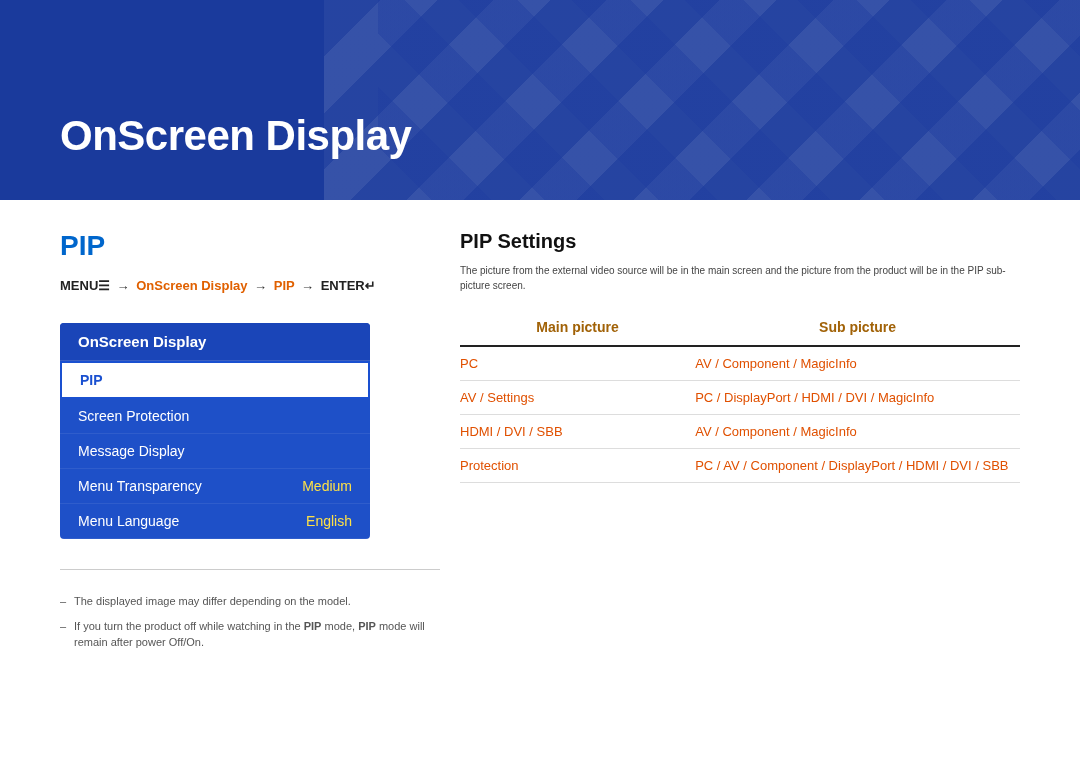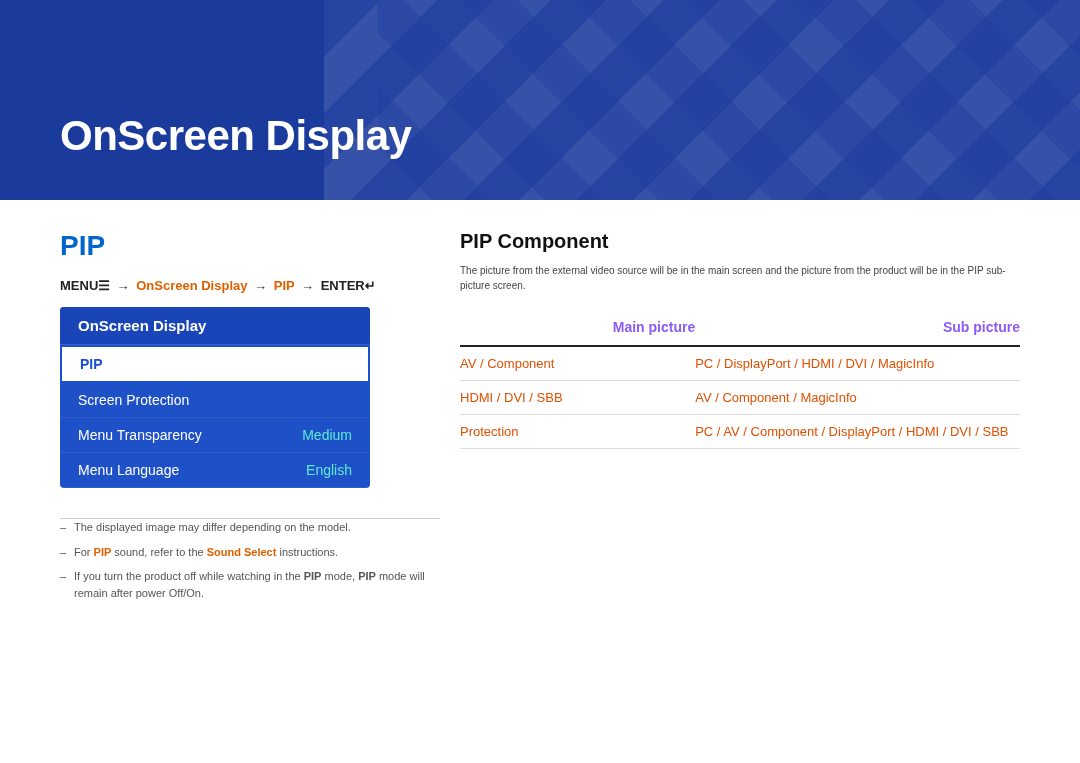--- a/index.html
+++ b/index.html
@@ -67,21 +67,21 @@
     .pip-heading {
       color: #0066cc;
       font-size: 28px;
       font-weight: 700;
       margin-bottom: 16px;
     }
     .menu-path {
       font-size: 13px;
       font-weight: 600;
       color: #222;
-      margin-bottom: 14px;
+      margin-bottom: 30px;
     }
     .menu-path .arrow { color: #333; margin: 0 3px; }
     .menu-path .highlight { color: #e06000; }
 
     
     .menu-box {
       background: #1e50c8;
       border-radius: 4px;
       overflow: hidden;
       width: 310px;
@@ -103,28 +103,28 @@
       align-items: center;
       border-bottom: 1px solid rgba(255,255,255,0.08);
     }
     .menu-item.active {
       background: #fff;
       color: #1a50d0;
       font-weight: 600;
       border: 2px solid #1a50d0;
     }
     .menu-item .value {
-      color: #5eead4;
+      color: #fde047;
       font-size: 14px;
     }
 
     
     .notes-section {
       margin-top: 30px;
-      padding-top: 0;
+      padding-top: 23px;
       border-top: 1px solid #ccc;
       width: 380px;
     }
     .note-item {
       font-size: 11px;
       color: #555;
       margin-bottom: 8px;
       padding-left: 14px;
       position: relative;
       line-height: 1.5;
@@ -156,23 +156,23 @@
     }
 
     
     .pip-table {
       width: 100%;
       border-collapse: collapse;
     }
     .pip-table th {
       font-size: 14px;
       font-weight: 700;
-      color: #8b5cf6;
+      color: #a16207;
       padding: 6px 0 10px 0;
-      text-align: right;
+      text-align: center;
       border-bottom: 2px solid #222;
     }
     .pip-table td {
       padding: 9px 0;
       font-size: 13px;
       border-bottom: 1px solid #ddd;
       vertical-align: top;
     }
     .pip-table td.main-pic { color: #e05000; font-weight: 400; width: 42%; }
     .pip-table td.sub-pic { color: #e05000; }
@@ -202,56 +202,60 @@
     <div class="menu-box">
       <div class="menu-box-header">OnScreen Display</div>
 
       <div class="menu-item active">
         <span>PIP</span>
       </div>
       <div class="menu-item">
         <span>Screen Protection</span>
       </div>
       <div class="menu-item">
+        <span>Message Display</span>
+      </div>
+      <div class="menu-item">
         <span>Menu Transparency</span>
         <span class="value">Medium</span>
       </div>
       <div class="menu-item">
         <span>Menu Language</span>
         <span class="value">English</span>
       </div>
     </div>
 
     <div class="notes-section">
       <div class="note-item">
         The displayed image may differ depending on the model.
       </div>
       <div class="note-item">
-        For <span class="orange bold">PIP</span> sound, refer to the <span class="orange bold">Sound Select</span> instructions.
-      </div>
-      <div class="note-item">
         If you turn the product off while watching in the <span class="bold">PIP</span> mode, <span class="bold">PIP</span> mode will remain after power Off/On.
       </div>
     </div>
   </div>
 
   <div class="right-col">
-    <h2 class="pip-settings-heading">PIP Component</h2>
+    <h2 class="pip-settings-heading">PIP Settings</h2>
     <p class="pip-settings-desc">The picture from the external video source will be in the main screen and the picture from the product will be in the PIP sub-picture screen.</p>
 
     <table class="pip-table">
       <thead>
         <tr>
           <th>Main picture</th>
           <th>Sub picture</th>
         </tr>
       </thead>
       <tbody id="pip-table-body">
+      <tr>
+            <td class="main-pic">PC</td>
+            <td class="sub-pic">AV / Component / MagicInfo</td>
+          </tr>
           <tr>
-            <td class="main-pic">AV / Component</td>
+            <td class="main-pic">AV / Settings</td>
             <td class="sub-pic">PC / DisplayPort / HDMI / DVI / MagicInfo</td>
           </tr>
           <tr>
             <td class="main-pic">HDMI / DVI / SBB</td>
             <td class="sub-pic">AV / Component / MagicInfo</td>
           </tr>
           <tr>
             <td class="main-pic">Protection</td>
             <td class="sub-pic">PC / AV / Component / DisplayPort / HDMI / DVI / SBB</td>
           </tr>

